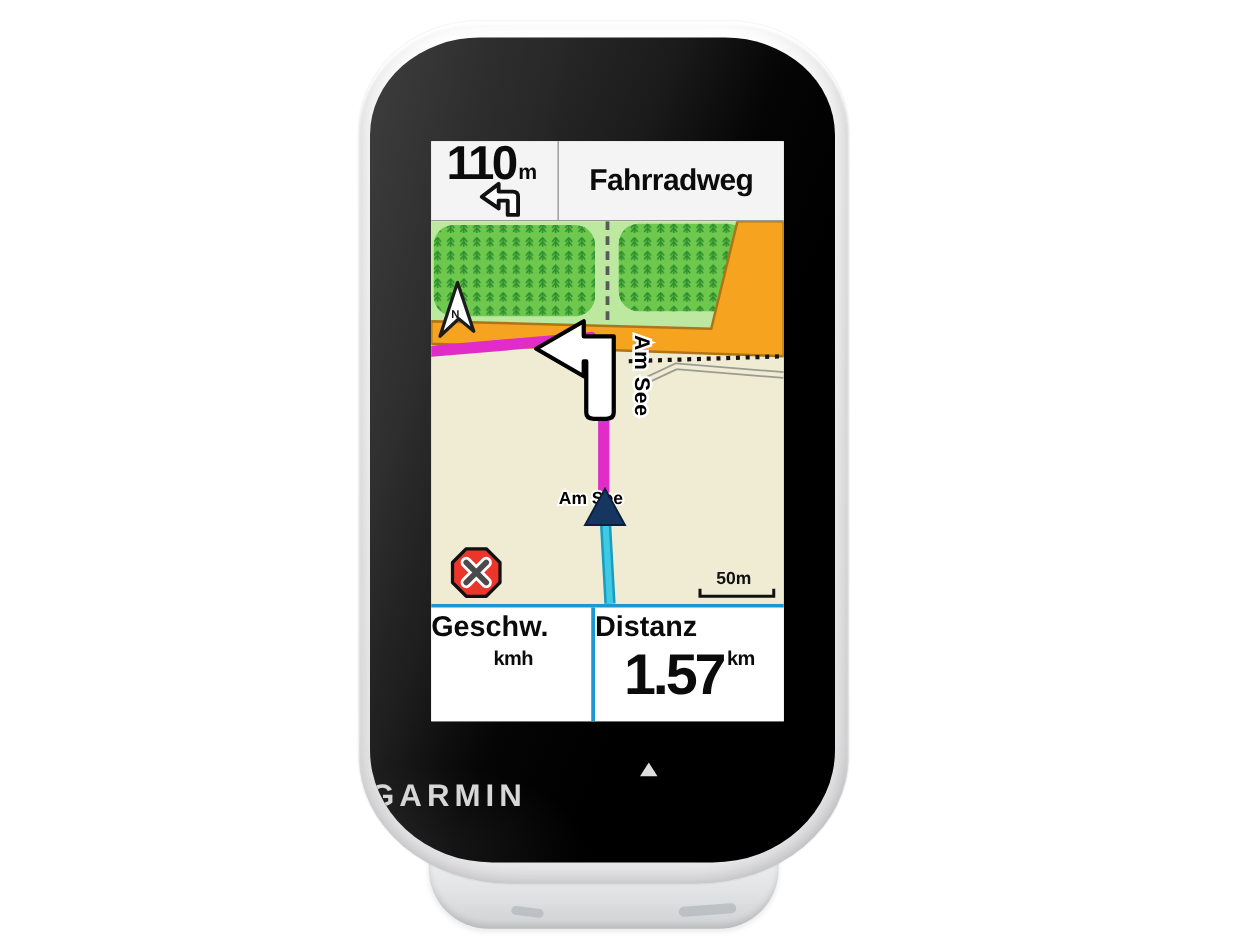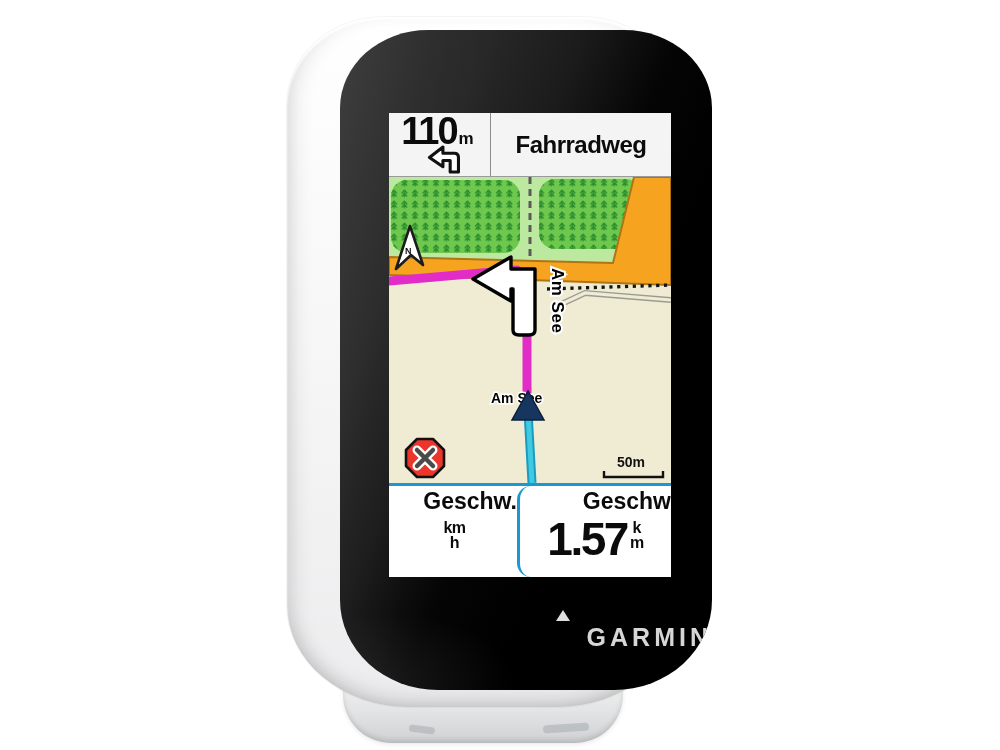--- a/index.html
+++ b/index.html
@@ -19,21 +19,21 @@
     border-radius:96px 96px 122px 122px / 88px 88px 102px 102px;
     background:linear-gradient(180deg,#ffffff 0%,#f7f7f7 45%,#ececee 100%);
     box-shadow:inset 0 3px 2px rgba(255,255,255,.95),
                inset 0 -16px 24px -14px rgba(0,0,0,.20),
                inset 18px 0 24px -16px rgba(0,0,0,.16),
                inset -18px 0 26px -16px rgba(0,0,0,.22),
                0 0 0 1px rgba(0,0,0,.04);}
   .glass{position:absolute;left:9px;top:13px;width:372px;height:660px;
     border-radius:88px 88px 98px 98px / 78px 78px 90px 90px;
     background:linear-gradient(113deg,#2e2e2e 0%,#272727 24%,#1b1b1b 38%,#050505 52%,#000 66%);
-    overflow:hidden;margin-left:44px;}
+    overflow:hidden;}
   .glass::before{content:"";position:absolute;inset:0;
     background:linear-gradient(100deg,rgba(255,255,255,.08) 0%,rgba(255,255,255,.02) 20%,transparent 34%),
                radial-gradient(220px 120px at 12% 99%,rgba(255,255,255,.08),transparent 60%);}
 
   
   .screen{position:absolute;left:49px;top:83px;width:282px;height:464px;background:#fff;color:#0b0b0b;}
 
   
   .nav-bar{position:relative;height:64px;background:#f4f4f4;display:flex;
            border-bottom:1px solid #9a9a9a;box-sizing:border-box;}
@@ -46,31 +46,31 @@
   .nav-right{flex:1;display:flex;align-items:center;justify-content:center;
              font-size:24px;font-weight:600;letter-spacing:-0.5px;}
 
   
   .map-wrap{position:relative;height:306px;}
   .map-wrap svg{display:block;}
   .map-wrap text{font-family:"Liberation Sans",sans-serif;}
 
   
   .fields{height:94px;box-sizing:border-box;border-top:3px solid #1b98d1;display:flex;background:#fff;}
-  .field{text-align:right;overflow:hidden;border-radius:14px;}
+  .field{text-align:left;overflow:hidden;}
   .field-speed{width:128px;}
   .field-dist{flex:1;border-left:3px solid #1b98d1;}
   .field .label{margin-top:2px;font-size:23px;font-weight:600;line-height:1.2;}
   .value-row{display:flex;justify-content:center;align-items:flex-start;margin-top:0;}
   .value{font-size:46px;font-weight:800;letter-spacing:-2.5px;line-height:1;}
-  .units{display:flex;flex-direction:column;align-items:center;margin-left:3px;margin-top:4px;
+  .units{display:flex;flex-direction:row;align-items:center;margin-left:3px;margin-top:4px;
          font-size:16px;font-weight:800;line-height:.95;letter-spacing:-0.5px;}
 
   
-  .logo{position:absolute;left:0;width:100%;top:593px;text-align:right;
+  .logo{position:absolute;left:0;width:100%;top:593px;text-align:left;
         color:#d6d6d6;font-size:25px;font-weight:700;letter-spacing:4px;}
   .logo-tri{position:absolute;left:50%;margin-left:30px;top:-13px;width:0;height:0;
         border-left:7px solid transparent;border-right:7px solid transparent;
         border-bottom:11px solid #dedede;}
 </style>
 </head>
 <body>
 
 <div id="stage">
   <div class="device">
@@ -171,21 +171,21 @@
             <div class="field field-speed">
               <div class="label">Geschw.</div>
               <div class="value-row">
                 <span class="units">
                   <span>km</span>
                   <span>h</span>
                 </span>
               </div>
             </div>
             <div class="field field-dist">
-              <div class="label">Geschw</div>
+              <div class="label">Distanz</div>
               <div class="value-row">
                 <span class="value">1.57</span>
                 <span class="units">
                   <span>k</span>
                   <span>m</span>
                 </span>
               </div>
             </div>
           </div>
         </div>

